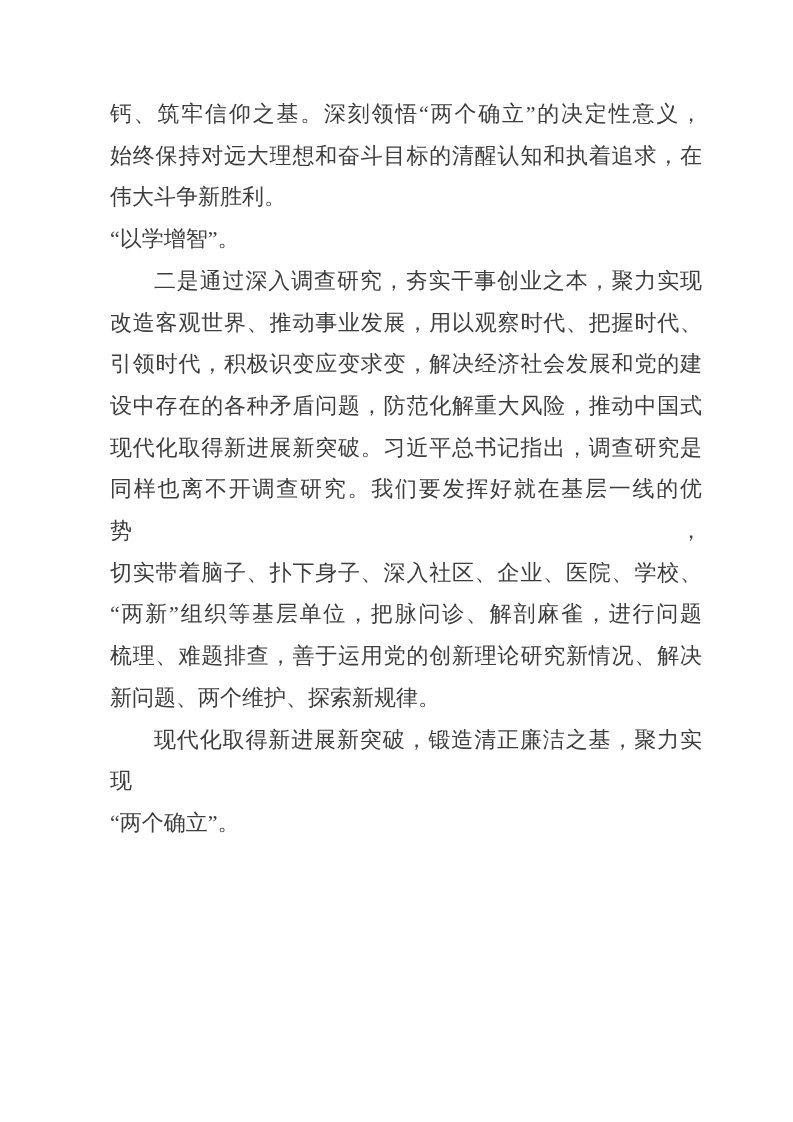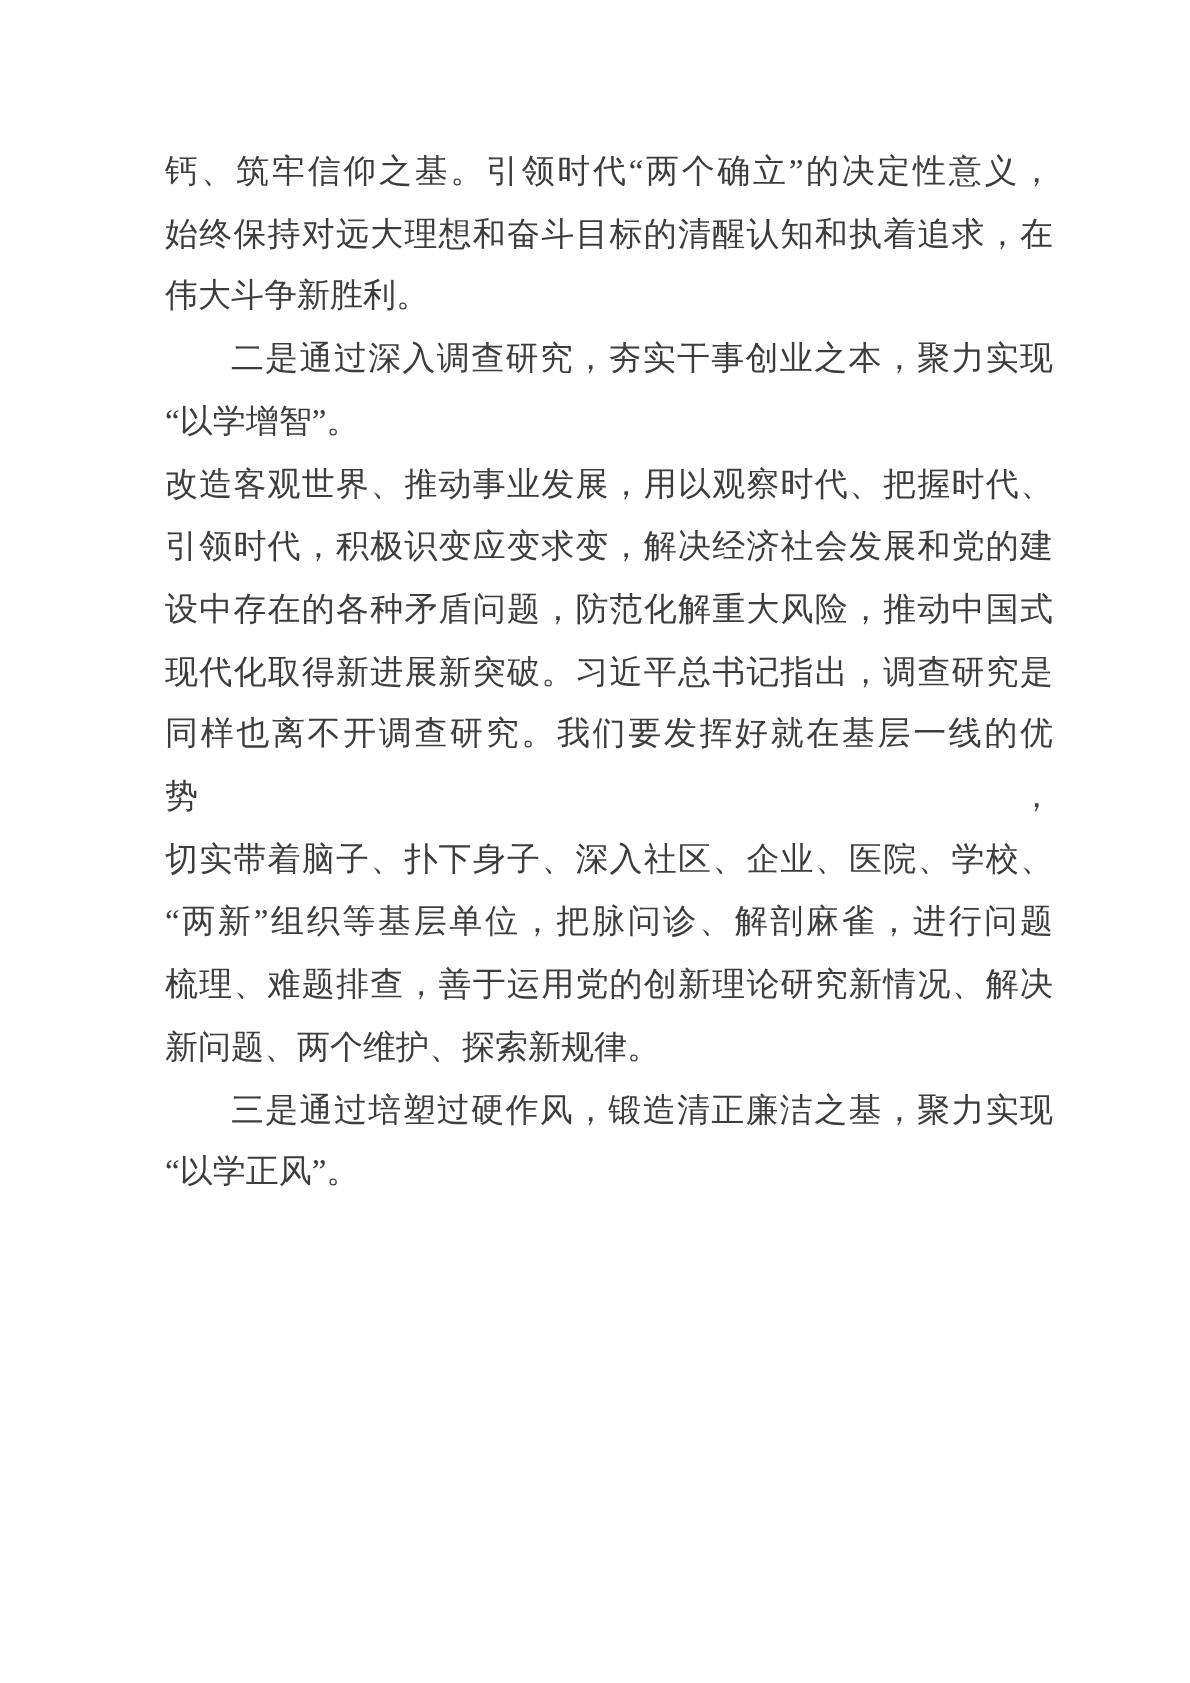--- a/index.html
+++ b/index.html
@@ -37,30 +37,30 @@
   }
   .line.indent {
     text-indent: 44px;
   }
 </style>
 </head>
 <body>
 
 <div class="page">
   <div class="content">
-    <div class="line full">钙、筑牢信仰之基。引领时代“两个确立”的决定性意义，</div>
+    <div class="line full">钙、筑牢信仰之基。深刻领悟“两个确立”的决定性意义，</div>
     <div class="line full">始终保持对远大理想和奋斗目标的清醒认知和执着追求，在</div>
     <div class="line">伟大斗争新胜利。</div>
+    <div class="line">“以学增智”。</div>
     <div class="line full indent">二是通过深入调查研究，夯实干事创业之本，聚力实现</div>
-    <div class="line">“以学增智”。</div>
     <div class="line full">改造客观世界、推动事业发展，用以观察时代、把握时代、</div>
     <div class="line full">引领时代，积极识变应变求变，解决经济社会发展和党的建</div>
     <div class="line full">设中存在的各种矛盾问题，防范化解重大风险，推动中国式</div>
     <div class="line full">现代化取得新进展新突破。习近平总书记指出，调查研究是</div>
     <div class="line full">同样也离不开调查研究。我们要发挥好就在基层一线的优势，</div>
     <div class="line full">切实带着脑子、扑下身子、深入社区、企业、医院、学校、</div>
     <div class="line full">“两新”组织等基层单位，把脉问诊、解剖麻雀，进行问题</div>
     <div class="line full">梳理、难题排查，善于运用党的创新理论研究新情况、解决</div>
     <div class="line">新问题、两个维护、探索新规律。</div>
-    <div class="line full indent">三是通过培塑过硬作风，锻造清正廉洁之基，聚力实现</div>
-    <div class="line">“以学正风”。</div>
+    <div class="line full indent">现代化取得新进展新突破，锻造清正廉洁之基，聚力实现</div>
+    <div class="line">“两个确立”。</div>
   </div>
 </div>
 
 </body></html>

